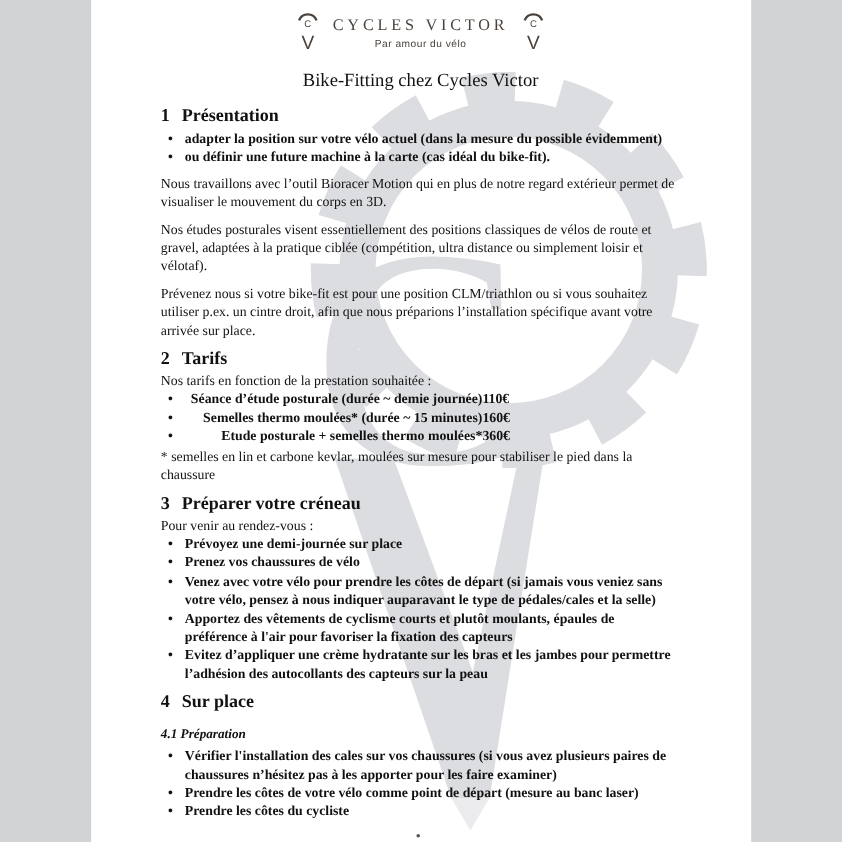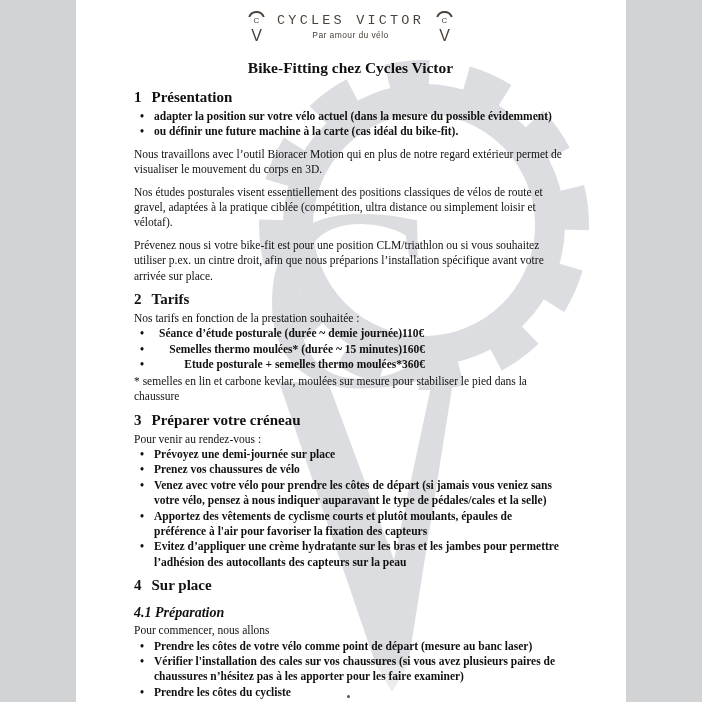--- a/index.html
+++ b/index.html
@@ -30,49 +30,49 @@
   
   .logo-header{
     display:flex;
     justify-content:center;
     align-items:flex-start;
     gap:10px;
     height:42px;
   }
   .brand-block{text-align:center;padding-top:6px;}
   .brand{
-    font-family:Liberation Mono, monospace;
+    font-family:Liberation Serif, serif;
     font-size:13.5px;
     letter-spacing:3.2px;
     color:#4a423b;
     white-space:nowrap;
   }
   .tagline{
     font-family:"Liberation Sans", sans-serif;
     font-size:8.5px;
     letter-spacing:0.4px;
     color:#4a423b;
     margin-top:2px;
   }
   
   .doc-title{
     font-size:15.5px;
-    font-weight:bold;
+    font-weight:normal;
     text-align:center;
     margin:10px 0 12px 0;
   }
   h2.sec{
     font-size:15px;
     font-weight:bold;
     margin:7px 0 3px 0;
     line-height:17px;
   }
   h2.sec .num{margin-right:10px;}
   h3.subsec{
-    font-size:14px;
+    font-size:11px;
     font-weight:bold;
     font-style:italic;
     margin:11px 0 3px 0;
     line-height:15px;
   }
   p{
     font-size:11.5px;
     line-height:15.4px;
     margin:7px 0 0 0;
   }
@@ -182,24 +182,23 @@
           <li>Apportez des vêtements de cyclisme courts et plutôt moulants, épaules de préférence à l'air pour favoriser la fixation des capteurs</li>
           <li>Evitez d’appliquer une crème hydratante sur les bras et les jambes pour permettre l’adhésion des autocollants des capteurs sur la peau</li>
         </ul>
       </section>
 
       <section>
         <h2 class="sec">
           <span class="num">4</span><span>Sur place</span>
         </h2>
         <h3 class="subsec">4.1 Préparation</h3>
-        <p class="intro">Pour commencer, nous allons</p>
-        <ul class="blist">
+        <ul class="blist">
+          <li>Vérifier l'installation des cales sur vos chaussures (si vous avez plusieurs paires de chaussures n’hésitez pas à les apporter pour les faire examiner)</li>
           <li>Prendre les côtes de votre vélo comme point de départ (mesure au banc laser)</li>
-          <li>Vérifier l'installation des cales sur vos chaussures (si vous avez plusieurs paires de chaussures n’hésitez pas à les apporter pour les faire examiner)</li>
           <li>Prendre les côtes du cycliste</li>
 
         </ul>
       </section>
 
     </div>
 
     <div class="stray-mark"></div>
   </div>
 </div>

